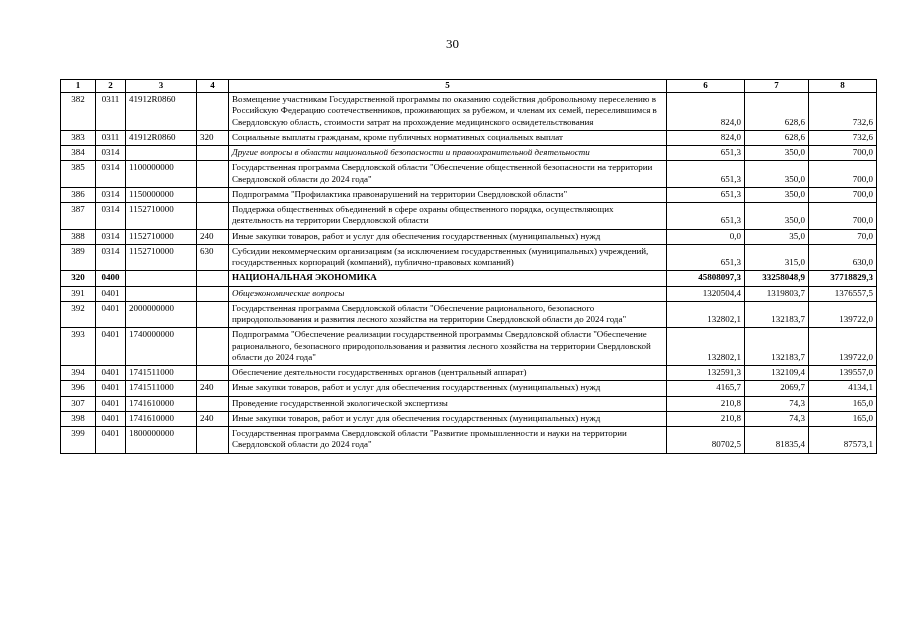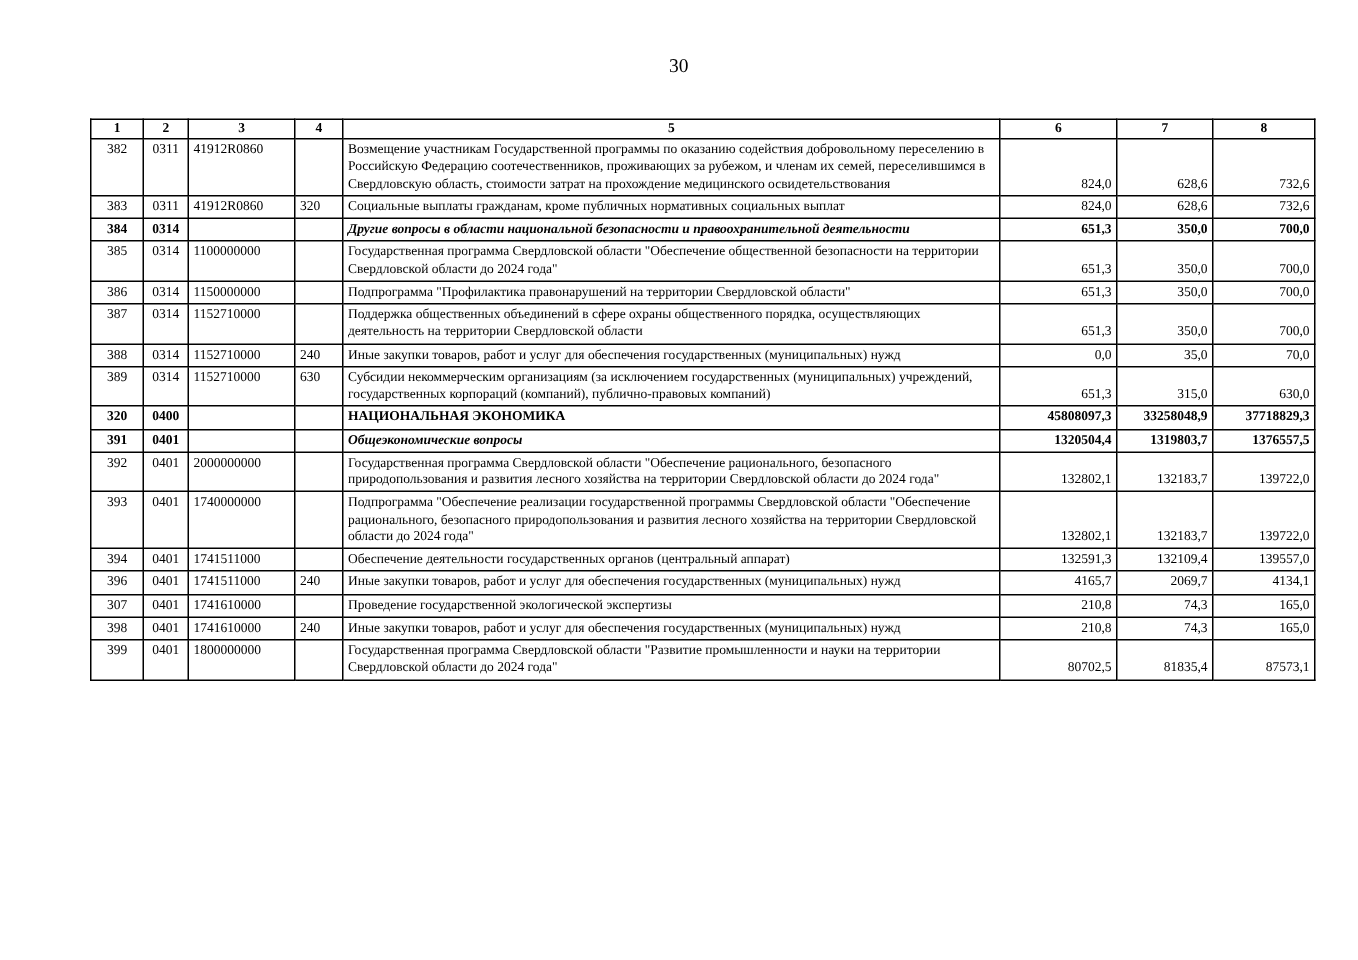--- a/index.html
+++ b/index.html
@@ -46,21 +46,21 @@
   td.cell-c2   { text-align: center; vertical-align: top; }
   td.cell-c3   { text-align: left;   vertical-align: top; padding-left: 2px; }
   td.cell-c4   { text-align: left; vertical-align: top; }
   td.cell-name { text-align: left;   vertical-align: top; }
   td.cell-v1, td.cell-v2, td.cell-v3 {
     text-align: right;
     vertical-align: bottom;
     margin-top: 38px;
   }
   tr.bold td { font-weight: bold; }
-  tr.bold-italic td { font-weight: bold; }
+  tr.bold-italic td { font-weight: normal; }
   tr.bold-italic td.cell-name { font-style: italic; }
 </style>
 </head>
 <body>
 
 <div class="page-number">30</div>
 
 <table class="budget">
   <colgroup>
     <col style="width:35px">

